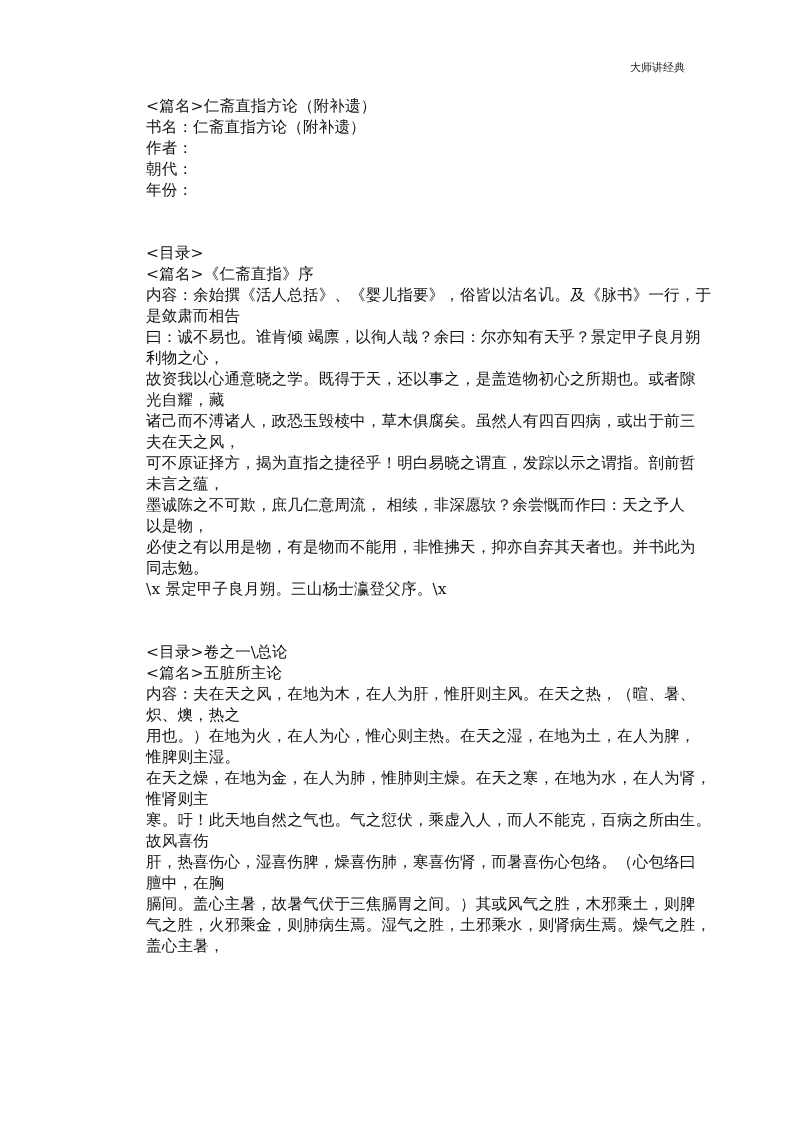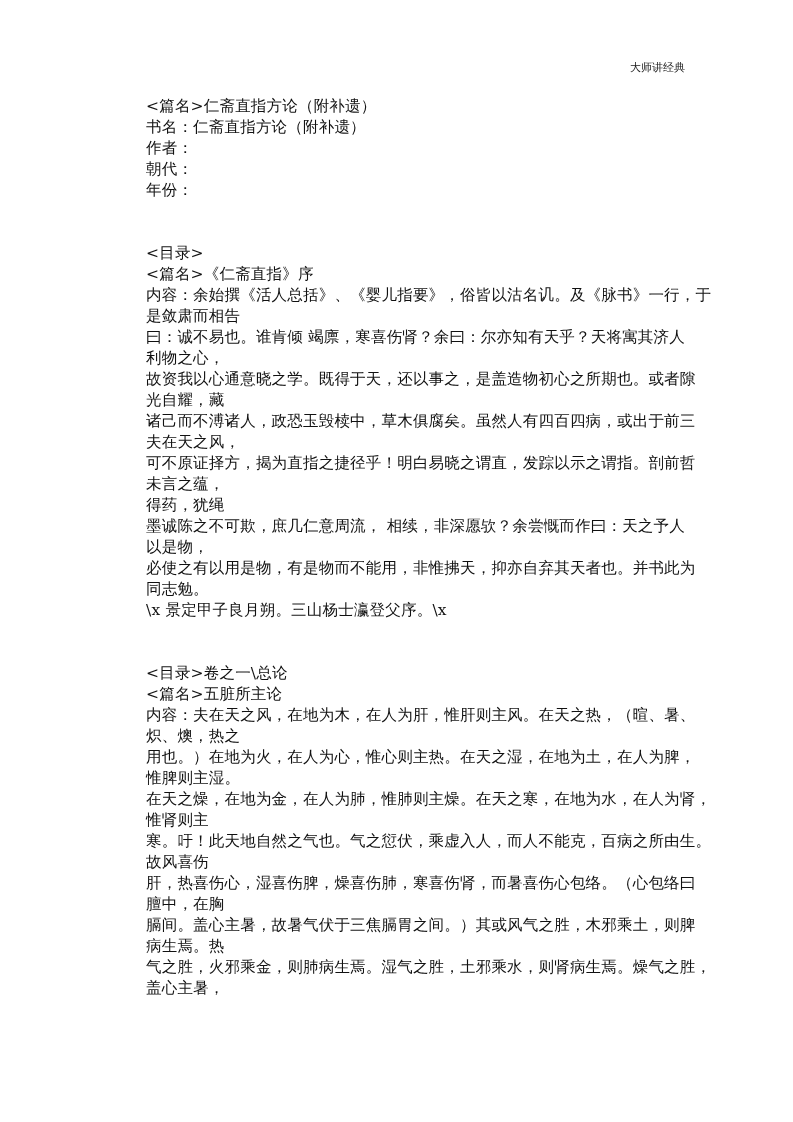--- a/index.html
+++ b/index.html
@@ -20,45 +20,43 @@
     <div class="line">书名：仁斋直指方论（附补遗）</div>
     <div class="line">作者：</div>
     <div class="line">朝代：</div>
     <div class="line">年份：</div>
     <div class="line blank"></div>
     <div class="line blank"></div>
     <div class="line">&lt;目录&gt;</div>
     <div class="line">&lt;篇名&gt;《仁斋直指》序</div>
     <div class="line">内容：余始撰《活人总括》、《婴儿指要》，俗皆以沽名讥。及《脉书》一行，于</div>
     <div class="line">是敛肃而相告</div>
-    <div class="line">曰：诚不易也。谁肯倾  竭廪，寒喜伤肾？余曰：尔亦知有天乎？天将寓其济人</div>
+    <div class="line">曰：诚不易也。谁肯倾  竭廪，以徇人哉？余曰：尔亦知有天乎？景定甲子良月朔</div>
     <div class="line">利物之心，</div>
     <div class="line">故资我以心通意晓之学。既得于天，还以事之，是盖造物初心之所期也。或者隙</div>
     <div class="line">光自耀，藏</div>
     <div class="line">诸己而不溥诸人，政恐玉毁椟中，草木俱腐矣。虽然人有四百四病，或出于前三</div>
     <div class="line">夫在天之风，</div>
     <div class="line">可不原证择方，揭为直指之捷径乎！明白易晓之谓直，发踪以示之谓指。剖前哲</div>
     <div class="line">未言之蕴，</div>
-    <div class="line">得药，犹绳</div>
     <div class="line">墨诚陈之不可欺，庶几仁意周流，  相续，非深愿欤？余尝慨而作曰：天之予人</div>
     <div class="line">以是物，</div>
     <div class="line">必使之有以用是物，有是物而不能用，非惟拂天，抑亦自弃其天者也。并书此为</div>
     <div class="line">同志勉。</div>
     <div class="line">\x 景定甲子良月朔。三山杨士瀛登父序。\x</div>
     <div class="line blank"></div>
     <div class="line blank"></div>
     <div class="line">&lt;目录&gt;卷之一\总论</div>
     <div class="line">&lt;篇名&gt;五脏所主论</div>
     <div class="line">内容：夫在天之风，在地为木，在人为肝，惟肝则主风。在天之热，（暄、暑、</div>
     <div class="line">炽、燠，热之</div>
     <div class="line">用也。）在地为火，在人为心，惟心则主热。在天之湿，在地为土，在人为脾，</div>
     <div class="line">惟脾则主湿。</div>
     <div class="line">在天之燥，在地为金，在人为肺，惟肺则主燥。在天之寒，在地为水，在人为肾，</div>
     <div class="line">惟肾则主</div>
     <div class="line">寒。吁！此天地自然之气也。气之愆伏，乘虚入人，而人不能克，百病之所由生。</div>
     <div class="line">故风喜伤</div>
     <div class="line">肝，热喜伤心，湿喜伤脾，燥喜伤肺，寒喜伤肾，而暑喜伤心包络。（心包络曰</div>
     <div class="line">膻中，在胸</div>
     <div class="line">膈间。盖心主暑，故暑气伏于三焦膈胃之间。）其或风气之胜，木邪乘土，则脾</div>
-    <div class="line">病生焉。热</div>
     <div class="line">气之胜，火邪乘金，则肺病生焉。湿气之胜，土邪乘水，则肾病生焉。燥气之胜，</div>
     <div class="line">盖心主暑，</div>
   </div>
 
 </body></html>

